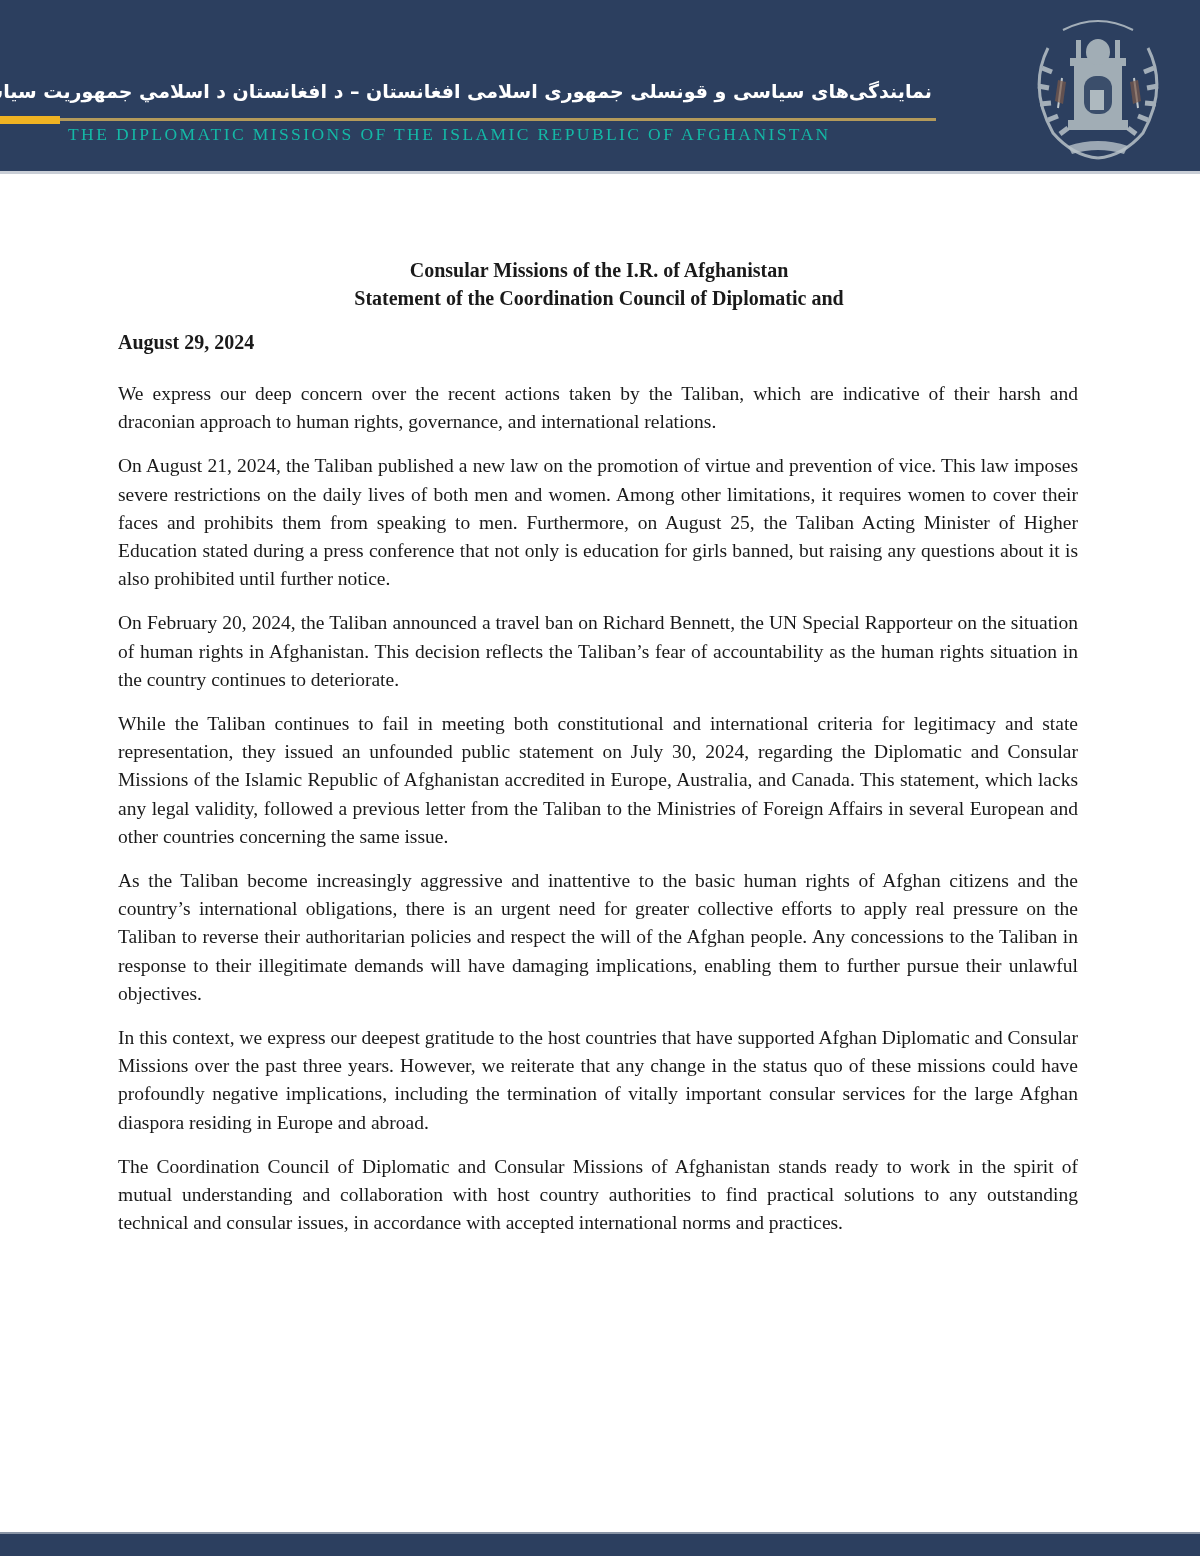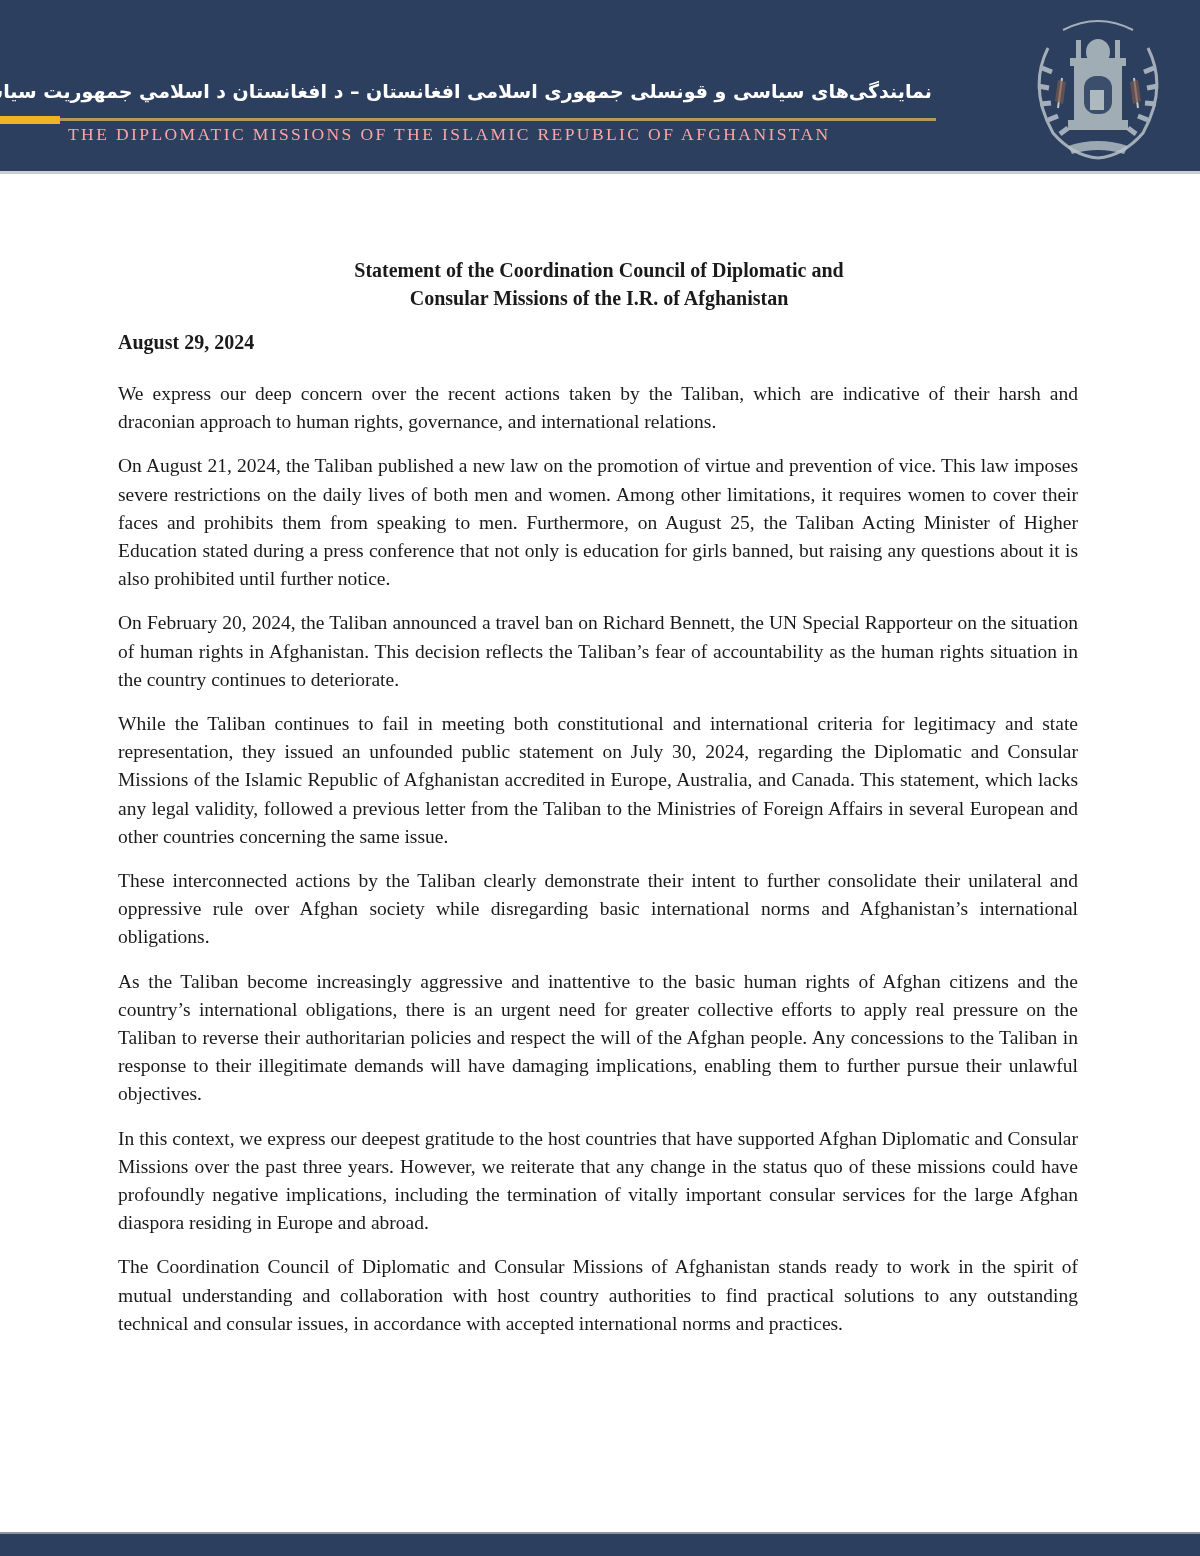--- a/index.html
+++ b/index.html
@@ -1,21 +1,21 @@
 <!DOCTYPE html>
 <html><head>
 <meta charset="utf-8">
 <style>
   html, body { margin: 0; padding: 0; }
   body { width: 1200px; height: 1556px; background: #ffffff; position: relative; overflow: hidden; font-family: "Liberation Serif", "DejaVu Serif", serif; color: #1a1a1a; }
   .header { position: absolute; left: 0; top: 0; width: 1200px; height: 174px; background: #2c3f5f; border-bottom: 3px solid #c9ced6; box-sizing: border-box; }
   .header-dari { position: absolute; right: 268px; top: 80px; font-family: "DejaVu Sans", sans-serif; font-weight: bold; font-size: 19px; color: #ffffff; direction: rtl; white-space: nowrap; }
   .gold-bar { position: absolute; left: 0; top: 116px; width: 60px; height: 8px; background: #f0b323; }
   .gold-line { position: absolute; left: 60px; top: 118px; width: 876px; height: 3px; background: #b49a5a; }
-  .header-en { position: absolute; left: 68px; top: 124px; font-family: "Liberation Serif", serif; font-size: 17.5px; letter-spacing: 2.4px; color: #fca5a5; white-space: nowrap; }
+  .header-en { position: absolute; left: 68px; top: 124px; font-family: "Liberation Serif", serif; font-size: 17.5px; letter-spacing: 2.4px; color: #14b8a6; white-space: nowrap; }
   .emblem { position: absolute; left: 1018px; top: 8px; width: 160px; height: 160px; }
   .footer { position: absolute; left: 0; top: 1532px; width: 1200px; height: 24px; background: #2c3f5f; border-top: 2px solid #8a95a6; }
   .doc { position: absolute; left: 118px; top: 256px; width: 962px; }
   .title { text-align: center; font-weight: bold; font-size: 20px; line-height: 28px; margin: 0; }
   .date { text-align: left; font-weight: bold; font-size: 20px; line-height: 28px; margin: 16px 0 24px 0; }
   .para { font-size: 19.5px; line-height: 28.2px; text-align: justify; margin: 0 2px 16px 0; }
 </style>
 </head>
 <body>
 
@@ -43,26 +43,25 @@
     <rect x="66" y="68" width="28" height="38" rx="12" fill="#3b4e6b"></rect>
     <rect x="72" y="82" width="14" height="20" fill="#aeb9bf"></rect>
     <path d="M44 70 l-4 30 M116 70 l4 30" stroke="#c0c8cc" stroke-width="2"></path>
     <path d="M40 72 l8 2 l-3 22 l-8 -3 z" fill="#7a5a4a" opacity="0.7"></path>
     <path d="M120 72 l-8 2 l3 22 l8 -3 z" fill="#7a5a4a" opacity="0.7"></path>
     <path d="M50 138 Q80 128 110 138 l-4 8 Q80 138 54 146 z" fill="#b8c2c8" opacity="0.8"></path>
   </svg>
 </div>
 
 <div class="doc">
+  <p class="title">Consular Missions of the I.R. of Afghanistan</p>
   <p class="title">Statement of the Coordination Council of Diplomatic and</p>
-  <p class="title">Consular Missions of the I.R. of Afghanistan</p>
   <p class="date">August 29, 2024</p>
   <p class="para">We express our deep concern over the recent actions taken by the Taliban, which are indicative of their harsh and draconian approach to human rights, governance, and international relations.</p>
   <p class="para">On August 21, 2024, the Taliban published a new law on the promotion of virtue and prevention of vice. This law imposes severe restrictions on the daily lives of both men and women. Among other limitations, it requires women to cover their faces and prohibits them from speaking to men. Furthermore, on August 25, the Taliban Acting Minister of Higher Education stated during a press conference that not only is education for girls banned, but raising any questions about it is also prohibited until further notice.</p>
   <p class="para">On February 20, 2024, the Taliban announced a travel ban on Richard Bennett, the UN Special Rapporteur on the situation of human rights in Afghanistan. This decision reflects the Taliban’s fear of accountability as the human rights situation in the country continues to deteriorate.</p>
   <p class="para">While the Taliban continues to fail in meeting both constitutional and international criteria for legitimacy and state representation, they issued an unfounded public statement on July 30, 2024, regarding the Diplomatic and Consular Missions of the Islamic Republic of Afghanistan accredited in Europe, Australia, and Canada. This statement, which lacks any legal validity, followed a previous letter from the Taliban to the Ministries of Foreign Affairs in several European and other countries concerning the same issue.</p>
-  <p class="para">These interconnected actions by the Taliban clearly demonstrate their intent to further consolidate their unilateral and oppressive rule over Afghan society while disregarding basic international norms and Afghanistan’s international obligations.</p>
   <p class="para">As the Taliban become increasingly aggressive and inattentive to the basic human rights of Afghan citizens and the country’s international obligations, there is an urgent need for greater collective efforts to apply real pressure on the Taliban to reverse their authoritarian policies and respect the will of the Afghan people. Any concessions to the Taliban in response to their illegitimate demands will have damaging implications, enabling them to further pursue their unlawful objectives.</p>
   <p class="para">In this context, we express our deepest gratitude to the host countries that have supported Afghan Diplomatic and Consular Missions over the past three years. However, we reiterate that any change in the status quo of these missions could have profoundly negative implications, including the termination of vitally important consular services for the large Afghan diaspora residing in Europe and abroad.</p>
   <p class="para">The Coordination Council of Diplomatic and Consular Missions of Afghanistan stands ready to work in the spirit of mutual understanding and collaboration with host country authorities to find practical solutions to any outstanding technical and consular issues, in accordance with accepted international norms and practices.</p>
 </div>
 
 <div class="footer"></div>
 
 </body></html>

